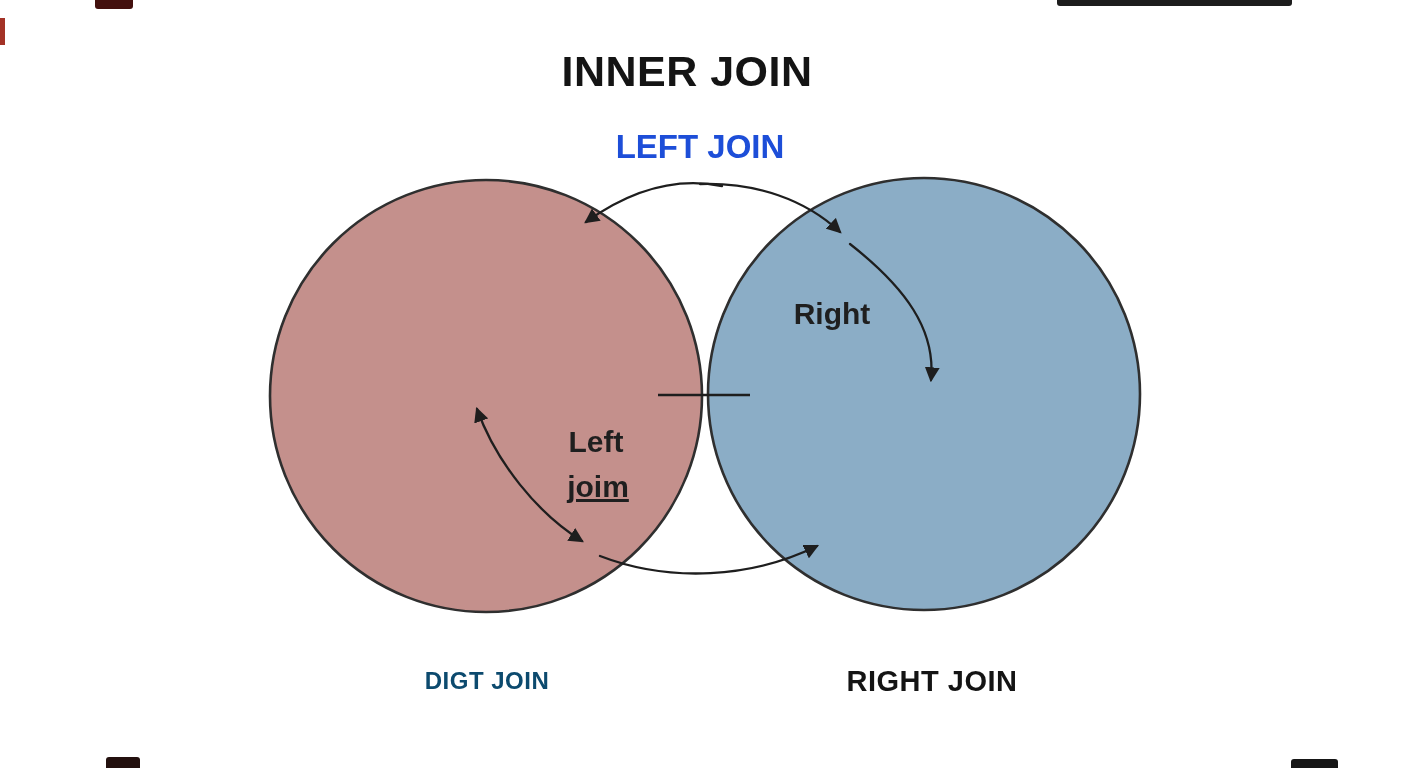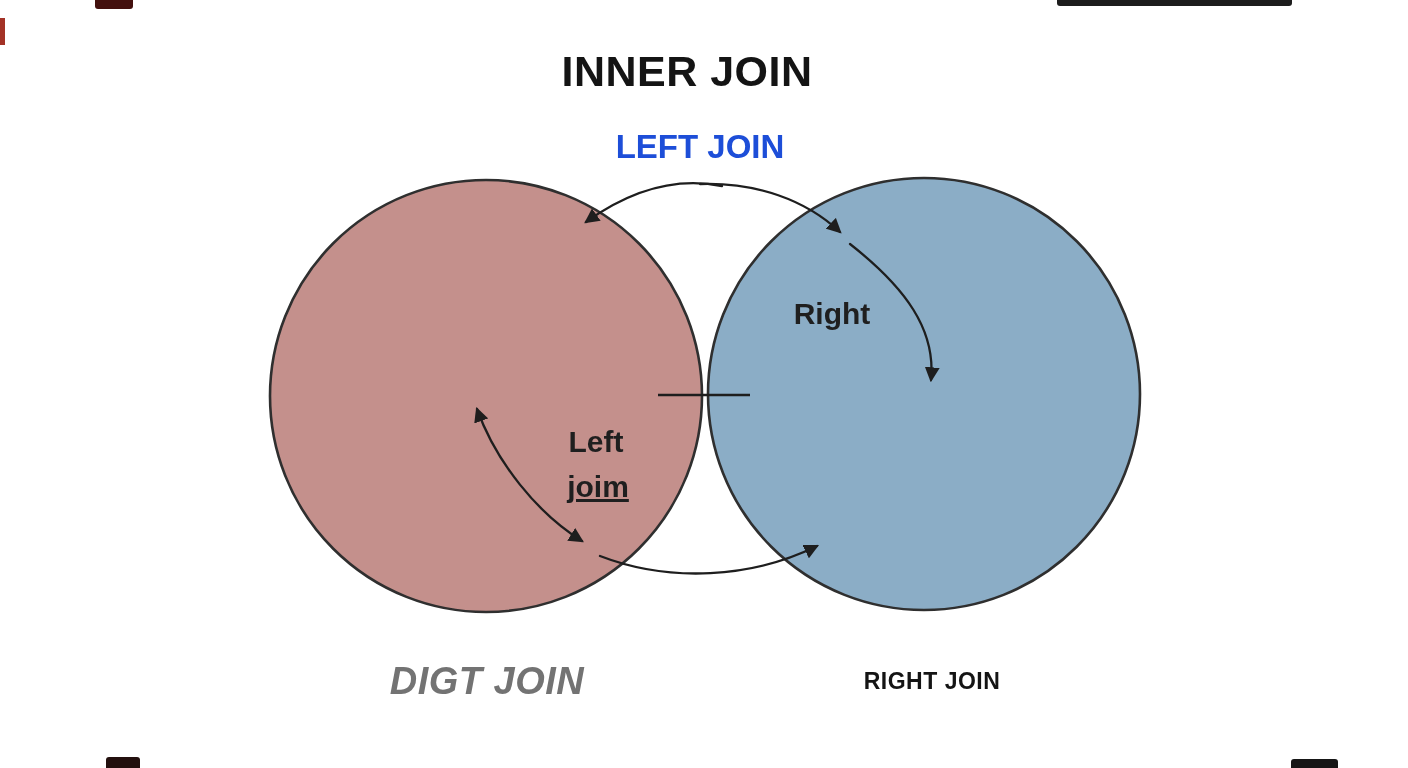--- a/index.html
+++ b/index.html
@@ -20,22 +20,22 @@
 
   .lbl{position:absolute;transform:translate(-50%,-50%);white-space:nowrap;
        font-weight:bold;color:var(--text);text-align:center;}
   .title      {left:687px;top:71px; font-size:43px;letter-spacing:0.5px;color:#141414;}
   .subtitle   {left:700px;top:147px;font-size:33px;color:#1d4ed8;}
   .left-main  {left:473px;top:311px;font-size:30px;}
   .right-main {left:832px;top:314px;font-size:30px;}
   .mid-l1     {left:596px;top:442px;font-size:30px;}
   .mid-l2     {left:598px;top:487px;font-size:30px;text-decoration:underline;}
   .right-sub  {left:919px;top:489px;font-size:29px;}
-  .bottom-left{left:487px;top:681px;font-size:38px;letter-spacing:0.5px;color:#737373;font-style:italic;}
-  .bottom-right{left:932px;top:681px;font-size:23px;letter-spacing:0.5px;color:#141414;}
+  .bottom-left{left:487px;top:681px;font-size:24px;letter-spacing:0.5px;color:#0c4a6e;}
+  .bottom-right{left:932px;top:681px;font-size:29px;letter-spacing:0.5px;color:#141414;}
 
   .artifact{position:absolute;}
   .art-tl{left:95px;top:0;width:38px;height:9px;background:#43100e;border-radius:0 0 3px 3px;}
   .art-le{left:0;top:18px;width:5px;height:27px;background:#a33226;}
   .art-tr{left:1057px;top:0;width:235px;height:6px;background:#1d1d1d;border-radius:0 0 3px 3px;}
   .art-bl{left:106px;top:757px;width:34px;height:11px;background:#23100e;border-radius:3px 3px 0 0;}
   .art-br{left:1291px;top:759px;width:47px;height:9px;background:#161616;border-radius:3px 3px 0 0;}
 </style>
 </head>
 <body>

